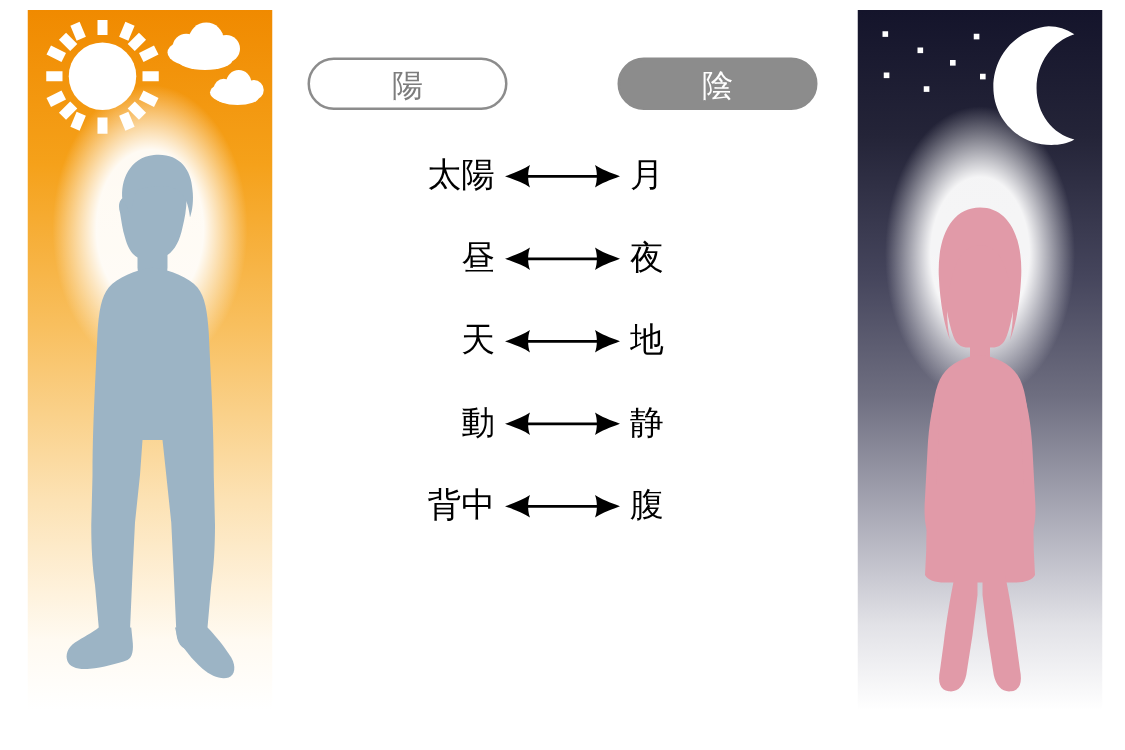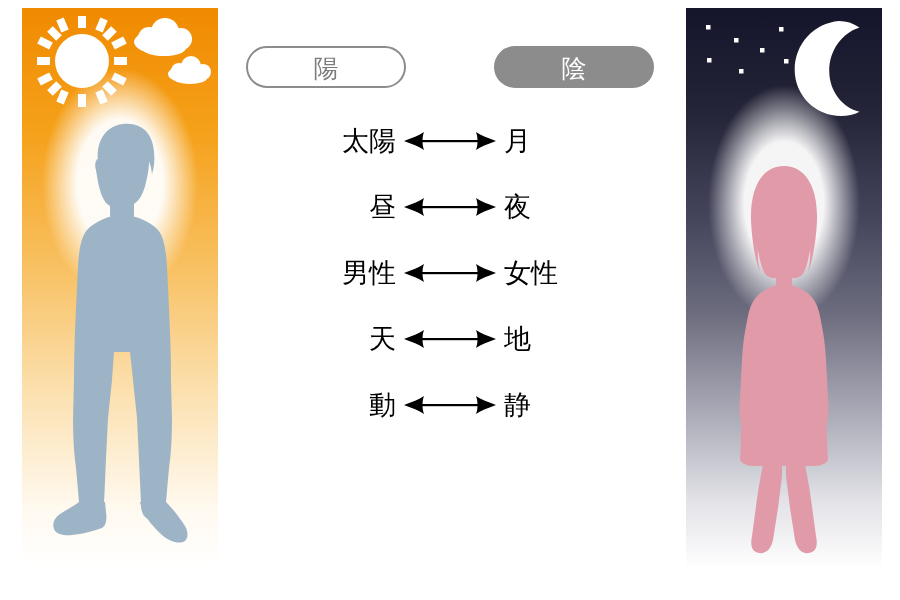--- a/index.html
+++ b/index.html
@@ -409,31 +409,20 @@
     <div class="arrow-cell">
       <svg width="96" height="26" viewBox="0 0 96 26">
         <rect x="14" y="12" width="68" height="2.2" fill="#000000"></rect>
         <path d="M2,13 C10,10 17,7.5 22,4 C20,9 20,17 22,22 C17,18.5 10,16 2,13 Z" fill="#000000"></path>
         <path d="M94,13 C86,10 79,7.5 74,4 C76,9 76,17 74,22 C79,18.5 86,16 94,13 Z" fill="#000000"></path>
       </svg>
     </div>
     <div class="term term-right">夜</div>
   </div>
 
-  <div class="pair-row">
-    <div class="term term-left">男性</div>
-    <div class="arrow-cell">
-      <svg width="96" height="26" viewBox="0 0 96 26">
-        <rect x="14" y="12" width="68" height="2.2" fill="#000000"></rect>
-        <path d="M2,13 C10,10 17,7.5 22,4 C20,9 20,17 22,22 C17,18.5 10,16 2,13 Z" fill="#000000"></path>
-        <path d="M94,13 C86,10 79,7.5 74,4 C76,9 76,17 74,22 C79,18.5 86,16 94,13 Z" fill="#000000"></path>
-      </svg>
-    </div>
-    <div class="term term-right">女性</div>
-  </div>
 
   <div class="pair-row">
     <div class="term term-left">天</div>
     <div class="arrow-cell">
       <svg width="96" height="26" viewBox="0 0 96 26">
         <rect x="14" y="12" width="68" height="2.2" fill="#000000"></rect>
         <path d="M2,13 C10,10 17,7.5 22,4 C20,9 20,17 22,22 C17,18.5 10,16 2,13 Z" fill="#000000"></path>
         <path d="M94,13 C86,10 79,7.5 74,4 C76,9 76,17 74,22 C79,18.5 86,16 94,13 Z" fill="#000000"></path>
       </svg>
     </div>
@@ -446,15 +435,26 @@
       <svg width="96" height="26" viewBox="0 0 96 26">
         <rect x="14" y="12" width="68" height="2.2" fill="#000000"></rect>
         <path d="M2,13 C10,10 17,7.5 22,4 C20,9 20,17 22,22 C17,18.5 10,16 2,13 Z" fill="#000000"></path>
         <path d="M94,13 C86,10 79,7.5 74,4 C76,9 76,17 74,22 C79,18.5 86,16 94,13 Z" fill="#000000"></path>
       </svg>
     </div>
     <div class="term term-right">静</div>
   </div>
 
 
+  <div class="pair-row">
+    <div class="term term-left">背中</div>
+    <div class="arrow-cell">
+      <svg width="96" height="26" viewBox="0 0 96 26">
+        <rect x="14" y="12" width="68" height="2.2" fill="#000000"></rect>
+        <path d="M2,13 C10,10 17,7.5 22,4 C20,9 20,17 22,22 C17,18.5 10,16 2,13 Z" fill="#000000"></path>
+        <path d="M94,13 C86,10 79,7.5 74,4 C76,9 76,17 74,22 C79,18.5 86,16 94,13 Z" fill="#000000"></path>
+      </svg>
+    </div>
+    <div class="term term-right">腹</div>
+  </div>
 </div>
   </div>
 </div>
 
 </body></html>

